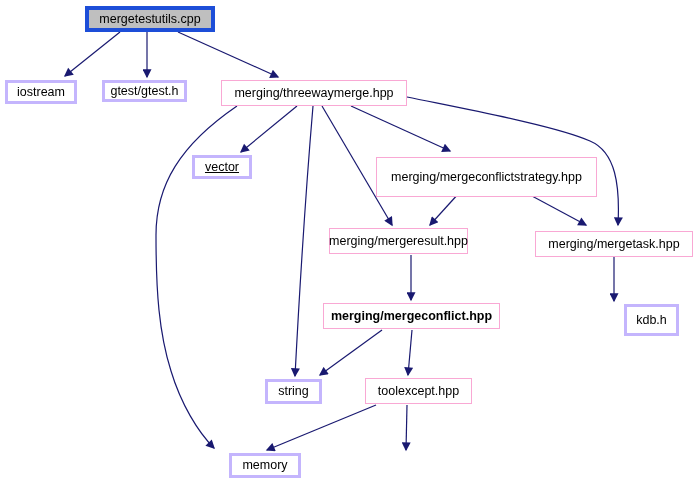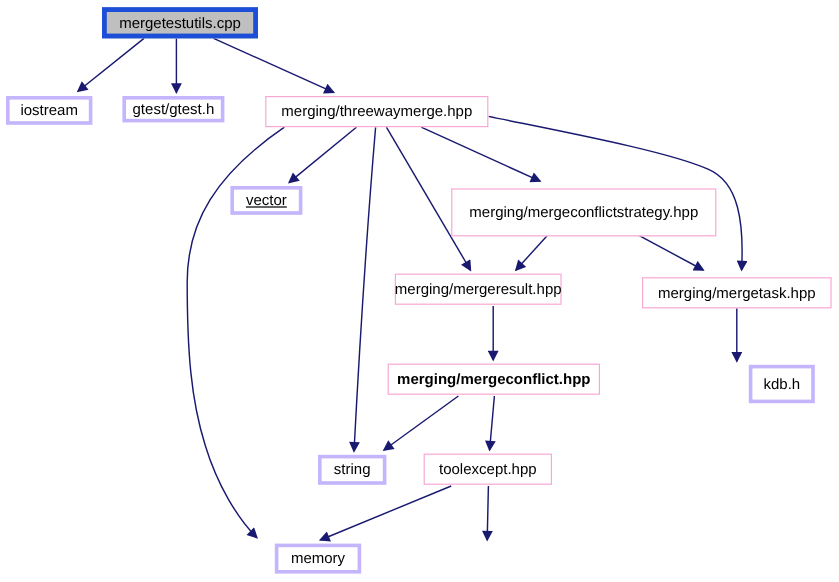--- a/index.html
+++ b/index.html
@@ -48,21 +48,21 @@
   #n-iostream       { left: 5px;   top: 80px;  width: 72px;  height: 24px; }
   #n-gtest          { left: 102px; top: 80px;  width: 85px;  height: 22px; }
   #n-threewaymerge  { left: 221px; top: 80px;  width: 186px; height: 26px; }
   #n-vector         { left: 192px; top: 155px; width: 60px;  height: 24px; text-decoration: underline; }
   #n-strategy       { left: 376px; top: 157px; width: 221px; height: 40px; }
   #n-mergeresult    { left: 329px; top: 228px; width: 139px; height: 26px; }
   #n-mergetask      { left: 535px; top: 231px; width: 158px; height: 26px; }
   #n-mergeconflict  { left: 323px; top: 303px; width: 177px; height: 26px; font-weight: bold; }
   #n-kdb            { left: 588px; top: 304px; width: 55px;  height: 32px; margin-left: 36px; }
   #n-string         { left: 265px; top: 379px; width: 57px;  height: 25px; }
-  #n-toolexcept     { left: 353px; top: 378px; width: 107px; height: 26px; }
+  #n-toolexcept     { left: 365px; top: 378px; width: 107px; height: 26px; }
   #n-memory         { left: 200px; top: 453px; width: 72px;  height: 25px; margin-left: 29px; }
   #n-stdexcept      { left: 367px; top: 453px; width: 78px;  height: 25px; }
 
   .edge {
     fill: none;
     stroke: #191970;
     stroke-width: 1.2;
   }
 </style>
 </head>

